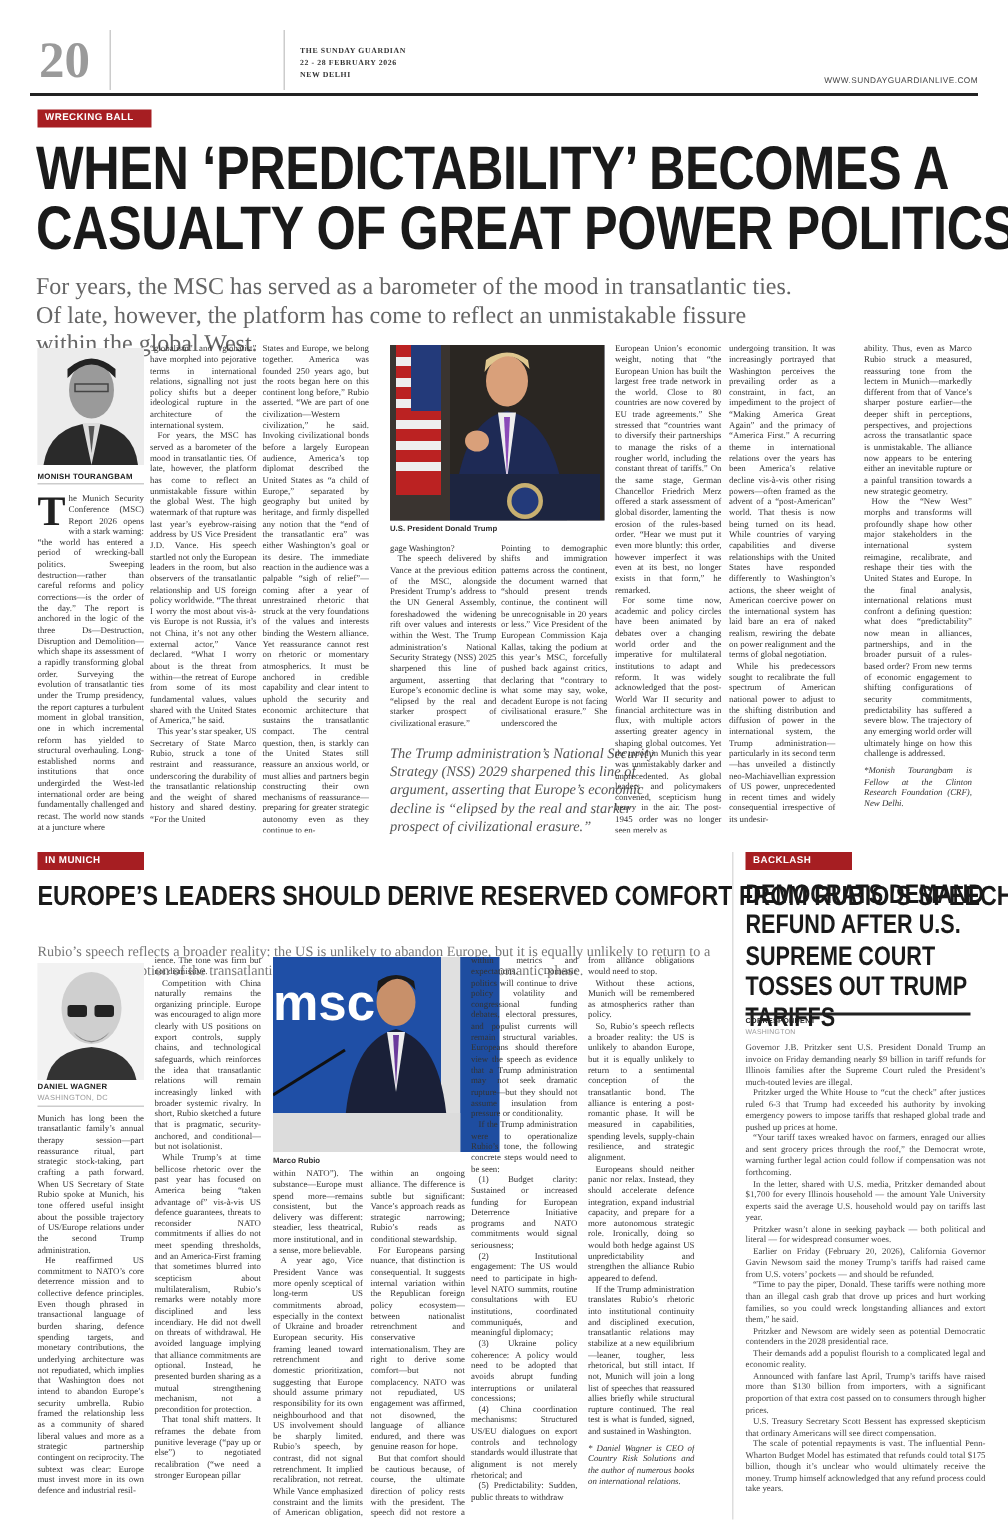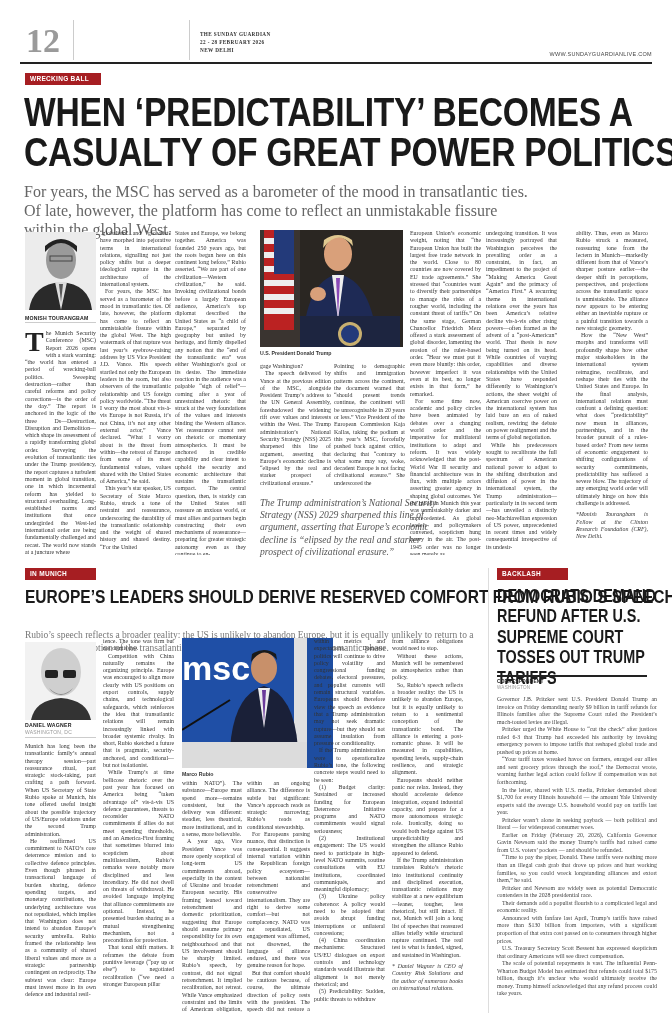--- a/index.html
+++ b/index.html
@@ -42,21 +42,21 @@
   .col-3 p { text-indent: 5px; }
   .col-3 p.noind { text-indent: 0; }
   .vsep { position: absolute; width: 1px; background: #ddd; }
   .italic { font-style: italic; }
 </style>
 </head>
 <body>
 
 <header>
   <div class="masthead">
-    <div class="page-num">12</div>
+    <div class="page-num">20</div>
     <div class="mast-sep1"></div>
     <div class="mast-sep2"></div>
     <div class="mast-meta">
       <div>THE SUNDAY GUARDIAN</div>
       <div>22 - 28 FEBRUARY 2026</div>
       <div>NEW DELHI</div>
     </div>
     <div class="mast-url">WWW.SUNDAYGUARDIANLIVE.COM</div>
   </div>
   <div class="mast-rule"></div>

